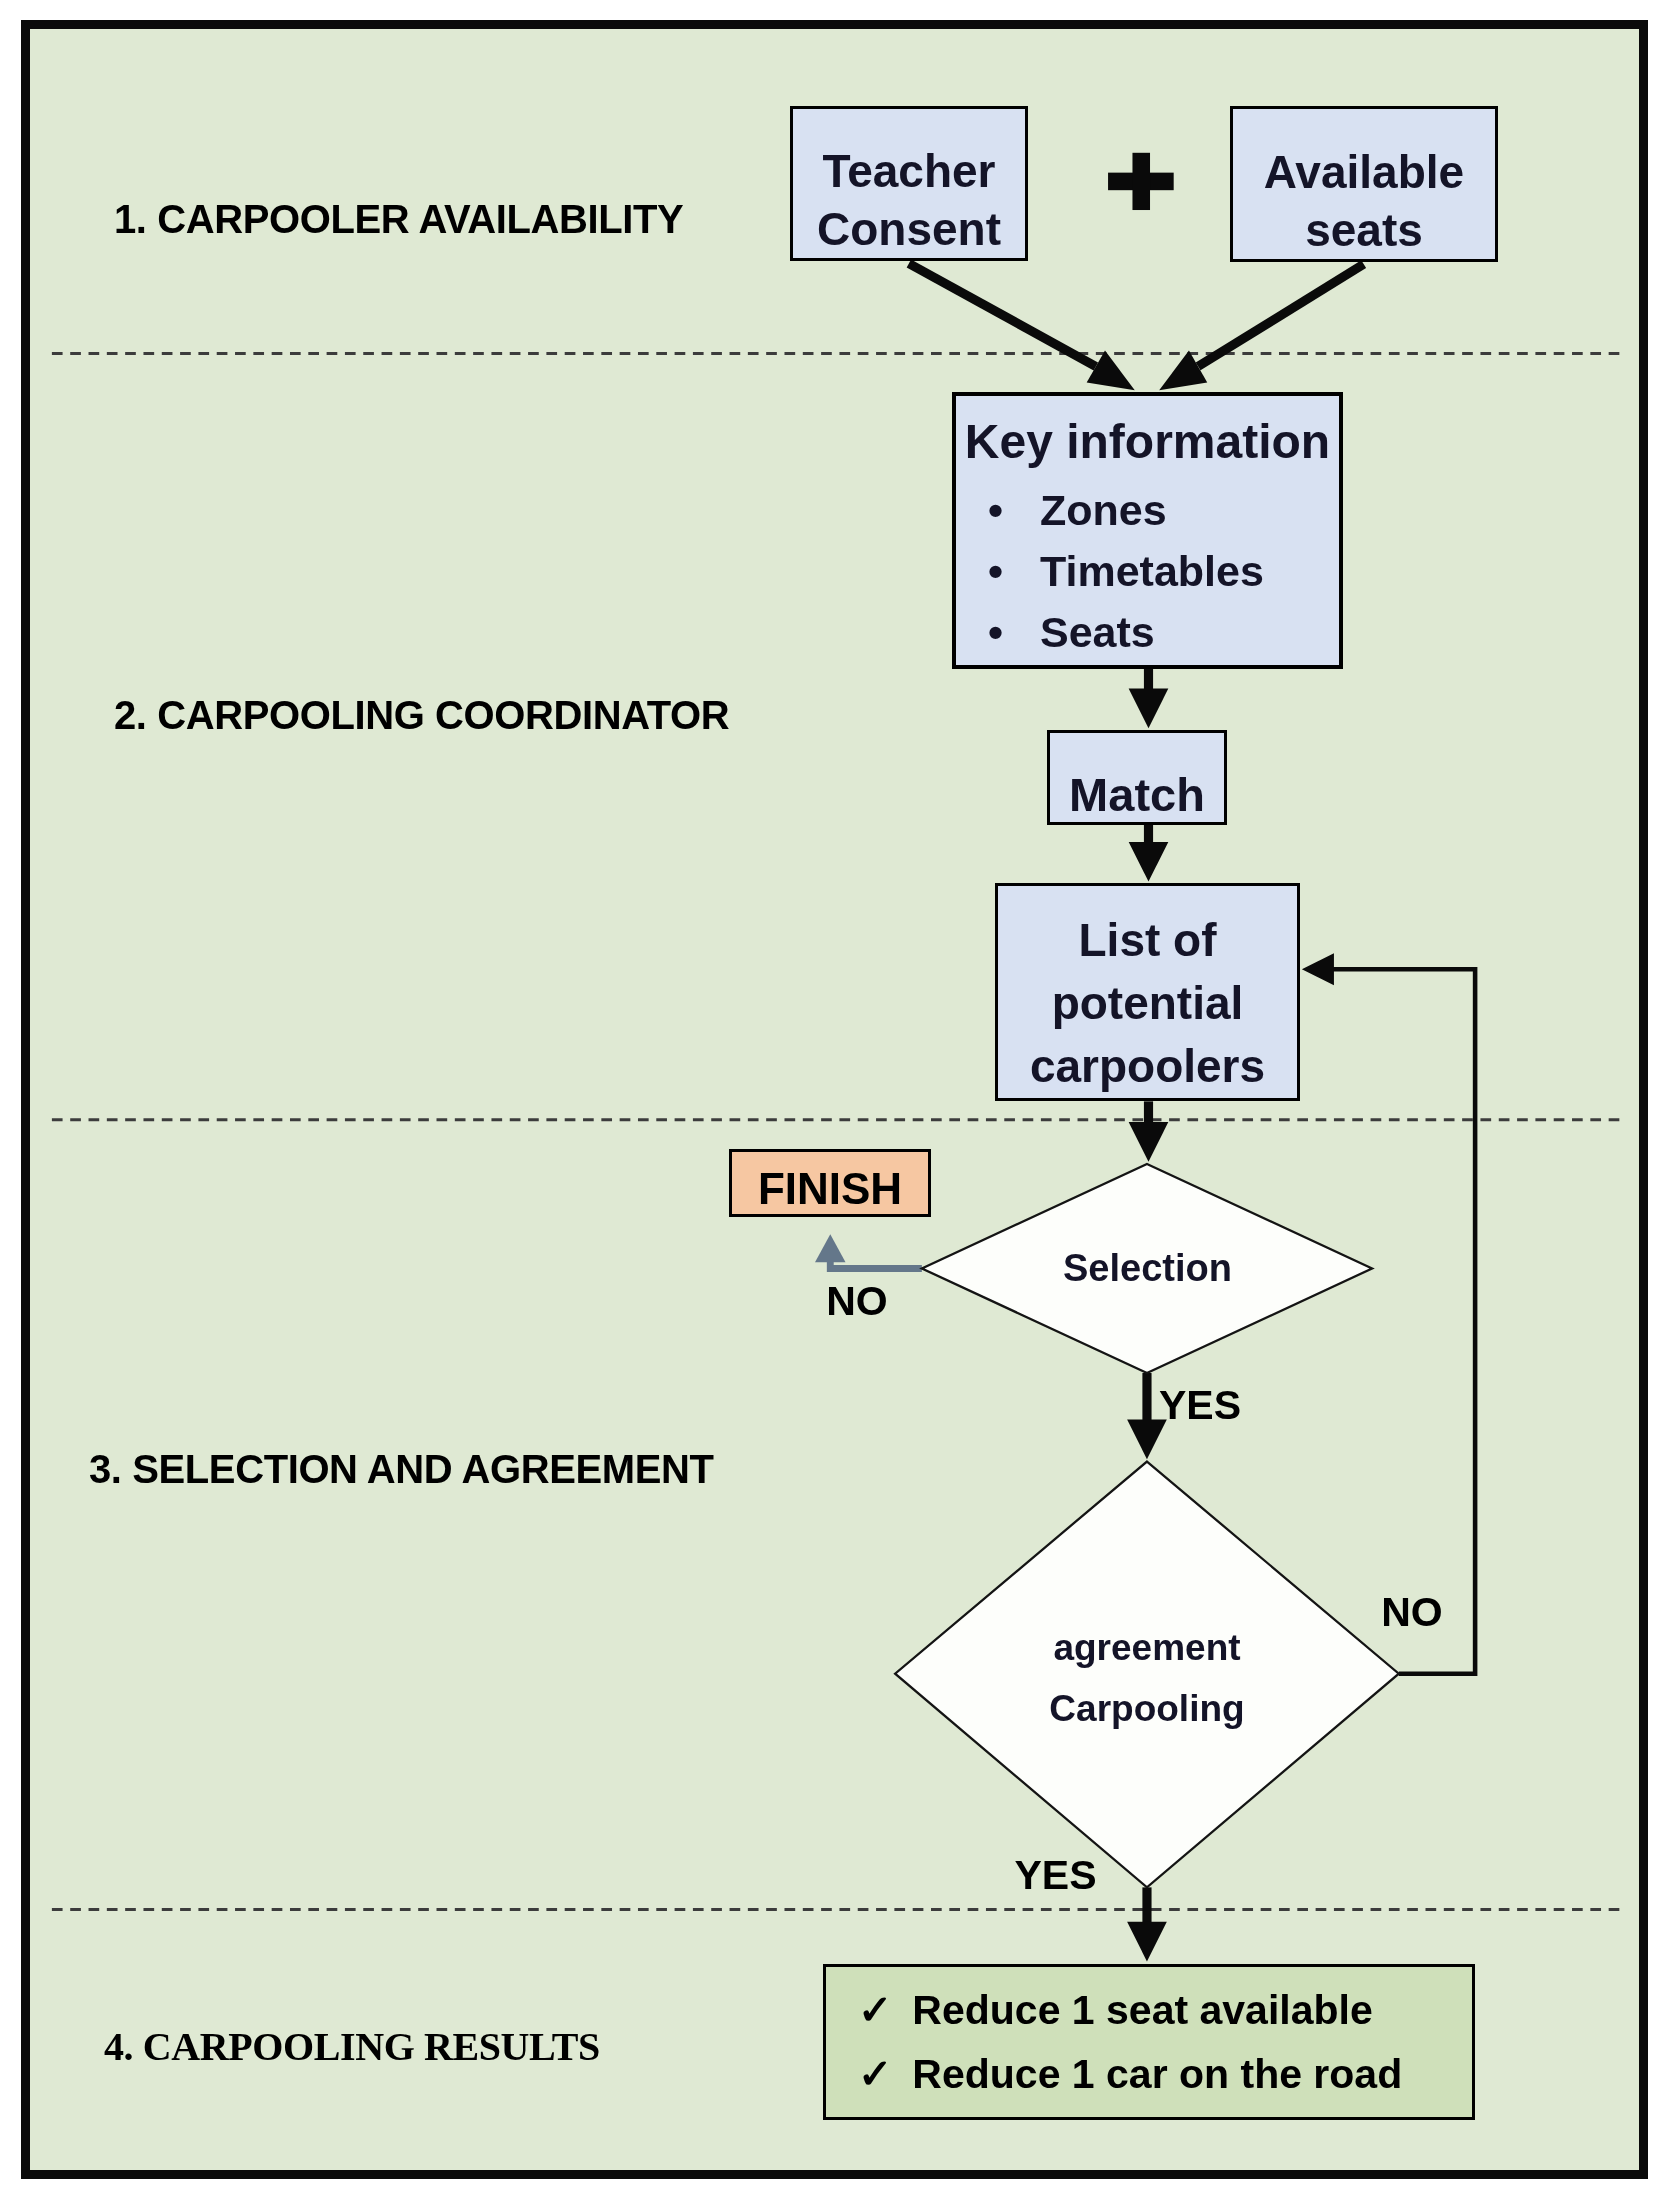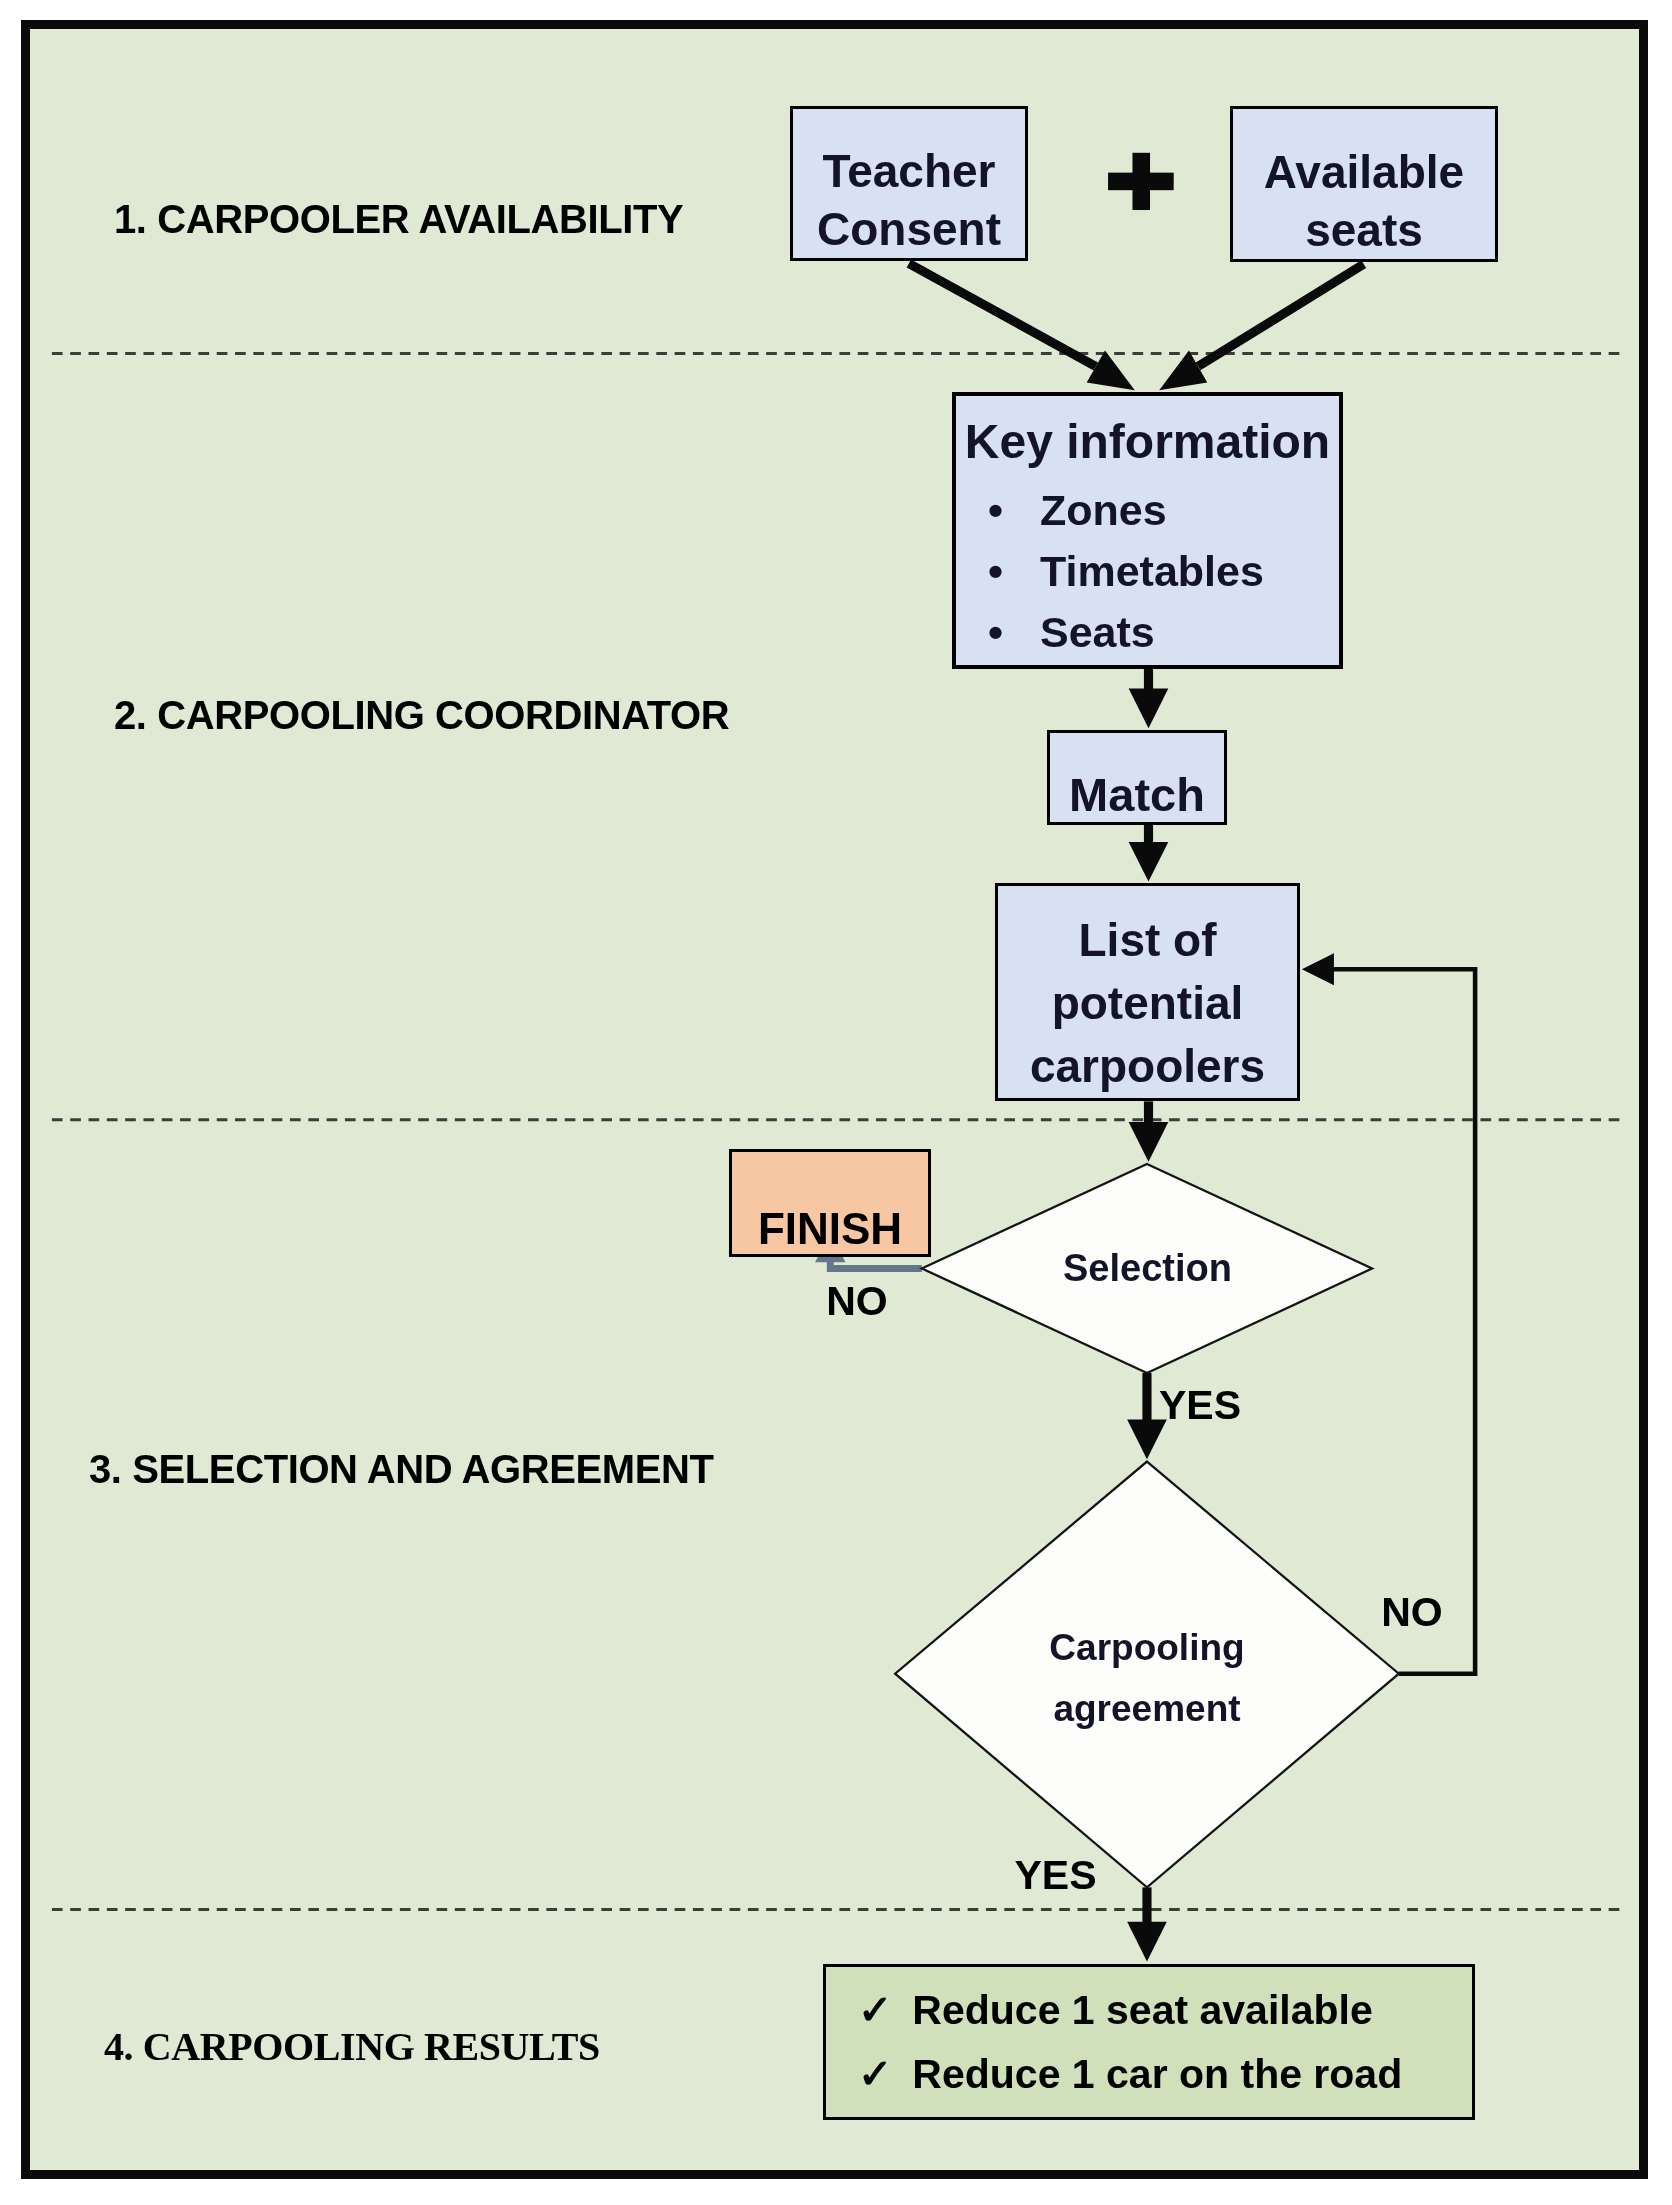--- a/index.html
+++ b/index.html
@@ -20,21 +20,21 @@
   #key-information{left:952px;top:392px;width:391px;height:277px;border:4.6px solid #000;
                    background:var(--box_blue,#d8e1f2);position:absolute;box-sizing:border-box;
                    font-weight:700;color:#141428;}
   #key-information .ki-title{text-align:center;font-size:48px;margin-top:18.3px;}
   .ki-bullets{margin-top:10.7px;}
   .ki-row{display:flex;align-items:center;height:61px;}
   .ki-dot{width:52px;padding-left:32px;font-size:43px;}
   .ki-text{font-size:43px;}
   #match-box{left:1047px;top:730px;width:180px;height:95px;font-size:47px;}
   #list-box{left:995px;top:883px;width:305px;height:218px;font-size:46px;line-height:63px;}
-  #finish-box{left:729px;top:1149px;width:202px;height:108px;font-size:44px;
+  #finish-box{left:729px;top:1149px;width:202px;height:68px;font-size:44px;
               background:var(--salmon,#f6c7a2);border:3.1px solid #000;color:#000;}
   #results-box{left:823px;top:1964px;width:652px;height:156px;
                background:var(--results_green,#cfe0ba);border:3.1px solid #000;
                align-items:flex-start;justify-content:center;color:#000;}
   .res-row{display:flex;align-items:center;height:64px;padding-left:32px;font-size:41px;white-space:nowrap;}
   .res-check{margin-right:20px;font-size:41px;}
   .diamond-label{position:absolute;text-align:center;font-weight:700;color:#141428;}
   #selection-label{left:995px;top:1247px;width:305px;font-size:38px;}
   #agreement-label{left:979px;top:1617px;width:336px;font-size:37px;line-height:61px;}
   .edge-label{position:absolute;font-weight:700;font-size:41px;color:#000;white-space:nowrap;}
@@ -154,22 +154,22 @@
     <div class="line">carpoolers</div>
   </div>
 
   <div class="node" id="finish-box">
     <div class="line">FINISH</div>
   </div>
 
   <div class="diamond-label" id="selection-label">Selection</div>
 
   <div class="diamond-label" id="agreement-label">
+    <div>agreement</div>
     <div>Carpooling</div>
-    <div>agreement</div>
   </div>
 
   <div class="edge-label" id="no1-label">NO</div>
   <div class="edge-label" id="yes1-label">YES</div>
   <div class="edge-label" id="no2-label">NO</div>
   <div class="edge-label" id="yes2-label">YES</div>
 
   <div class="node" id="results-box">
     <div class="res-row">
       <span class="res-check">✓</span>

